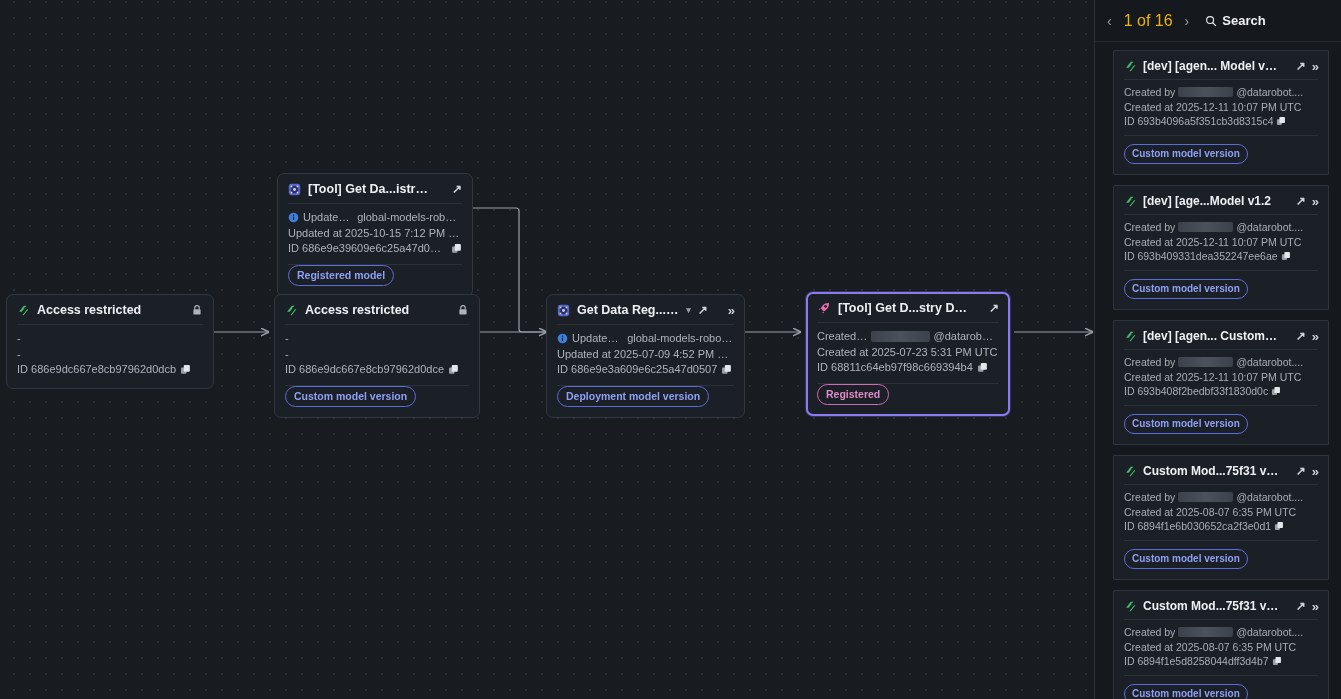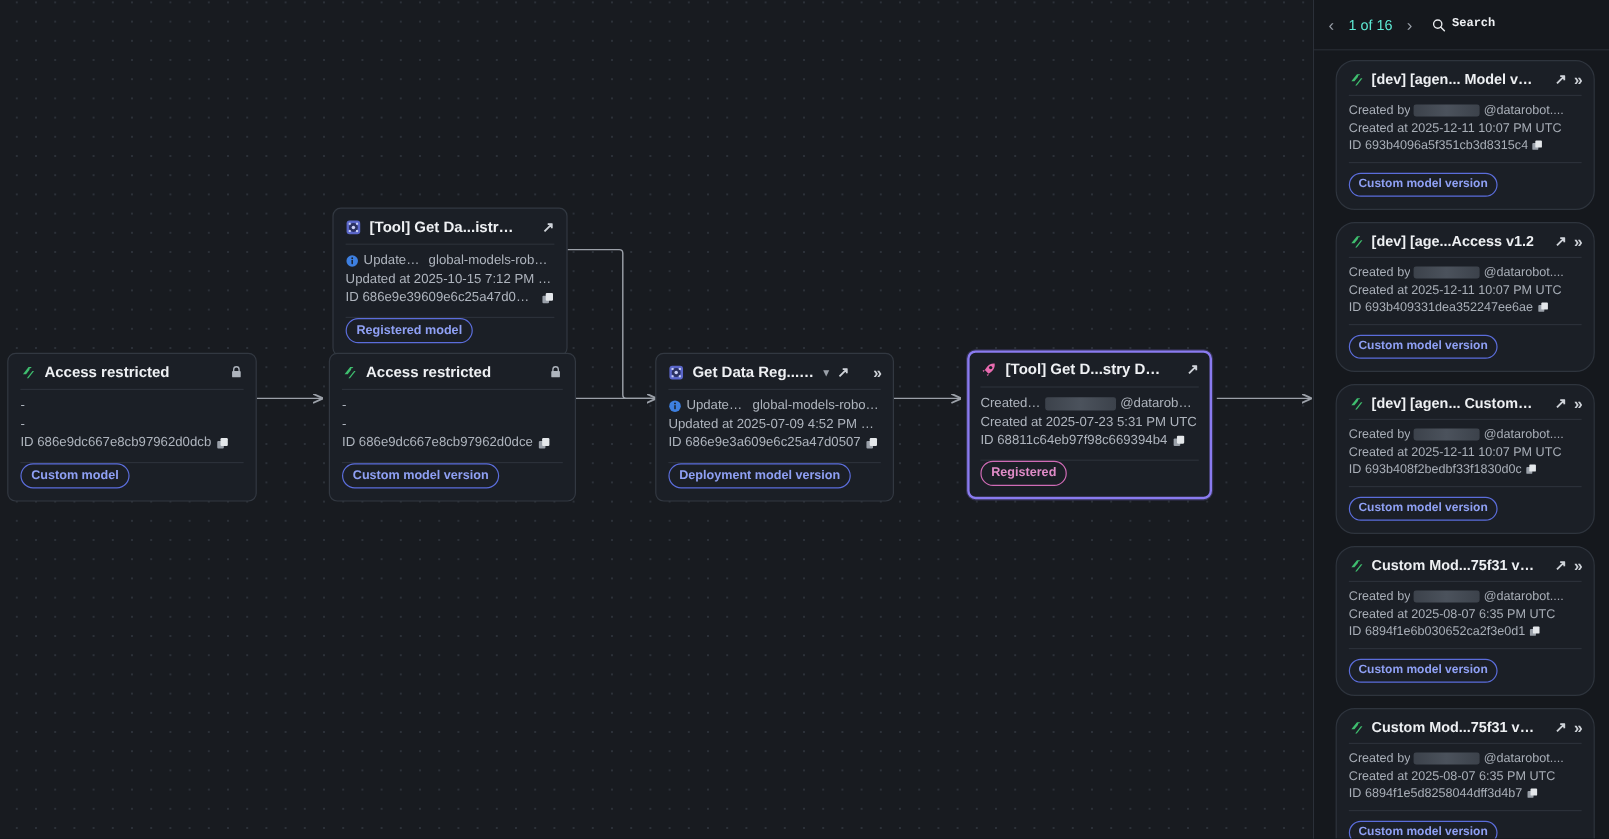--- a/index.html
+++ b/index.html
@@ -92,28 +92,28 @@
     overflow: hidden;
   }
   .sb-head {
     height: 42px; flex: none;
     display: flex; align-items: center; gap: 10px;
     padding: 0 12px 0 10px;
     border-bottom: 1px solid #272c33;
     color: #e7e9ec;
   }
   .sb-nav-arrow { color: #9aa0a9; font-size: 14px; cursor: pointer; padding: 0 2px; }
-  .sb-count { font-size: 12px; color: #5eead4; }
-  .sb-search { display: flex; align-items: center; gap: 5px; font-size: 10px; font-weight: bold; color: #eef0f3; margin-left: 4px; font-family: Liberation Mono, monospace; }
+  .sb-count { font-size: 16px; color: #eab308; }
+  .sb-search { display: flex; align-items: center; gap: 5px; font-size: 13px; font-weight: bold; color: #eef0f3; margin-left: 4px; }
 
   .sb-list { flex: 1 1 auto; overflow: hidden; padding: 8px 12px 0 18px; }
   .sb-card {
     background: #1b1f26;
     border: 1px solid #2e343d;
-    border-radius: 16px;
+    border-radius: 1px;
     padding: 8px 10px 10px 10px;
     margin-bottom: 10px;
   }
   .sb-card-head {
     display: flex; align-items: center; gap: 6px;
     font-size: 12px; font-weight: bold; color: #eef0f3;
     white-space: nowrap; padding-bottom: 6px;
   }
   .sb-card-head .title { overflow: hidden; text-overflow: ellipsis; }
   .sb-card-head .spacer { flex: 1 1 auto; min-width: 4px; }
@@ -230,23 +230,20 @@
         <div class="row">
           <span class="txt">ID 686e9dc667e8cb97962d0dcb</span>
           <span class="icon">
             <svg width="11" height="11" viewBox="0 0 16 16">
               <rect x="1.5" y="5" width="8" height="9.2" rx="1.3" fill="#9aa0a9"></rect>
               <rect x="5.5" y="1.6" width="8.8" height="9.6" rx="1.3" fill="#e4e7ea"></rect>
             </svg>
           </span>
         </div>
       </div>
-      <div class="node-foot">
-        <span class="badge">Custom model</span>
-      </div>
     </div>
 
     <div class="node" style="left:274px; top:294px; width:206px;">
       <div class="node-head">
         <span class="icon">
           <svg width="13" height="13" viewBox="0 0 16 16">
             <path d="M2.6 9.6 L8.4 2.2 L11.6 2.2 L5.8 9.6 Z" fill="#3fbf6f"></path>
             <path d="M6.6 13.8 L12.4 6.4 L14 6.4 L8.2 13.8 Z" fill="#3fbf6f"></path>
             <rect x="9.4" y="3.6" width="1.6" height="1.6" fill="#1b1f26"></rect>
             <rect x="4.0" y="10.4" width="1.4" height="1.4" fill="#1b1f26"></rect>
@@ -433,21 +430,21 @@
       <div class="sb-card">
         <div class="sb-card-head">
           <span class="icon">
             <svg width="13" height="13" viewBox="0 0 16 16">
               <path d="M2.6 9.6 L8.4 2.2 L11.6 2.2 L5.8 9.6 Z" fill="#3fbf6f"></path>
               <path d="M6.6 13.8 L12.4 6.4 L14 6.4 L8.2 13.8 Z" fill="#3fbf6f"></path>
               <rect x="9.4" y="3.6" width="1.6" height="1.6" fill="#1b1f26"></rect>
               <rect x="4.0" y="10.4" width="1.4" height="1.4" fill="#1b1f26"></rect>
             </svg>
           </span>
-          <span class="title">[dev] [age...Access v1.2</span>
+          <span class="title">[dev] [age...Model v1.2</span>
           <span class="spacer"></span>
           <span class="ext">↗</span>
           <span class="chev2">»</span>
         </div>
         <div class="sb-card-body">
           <div class="row">
             <span class="txt">Created by</span>
             <span class="redacted"></span>
             <span class="txt">@datarobot....</span>
           </div>

